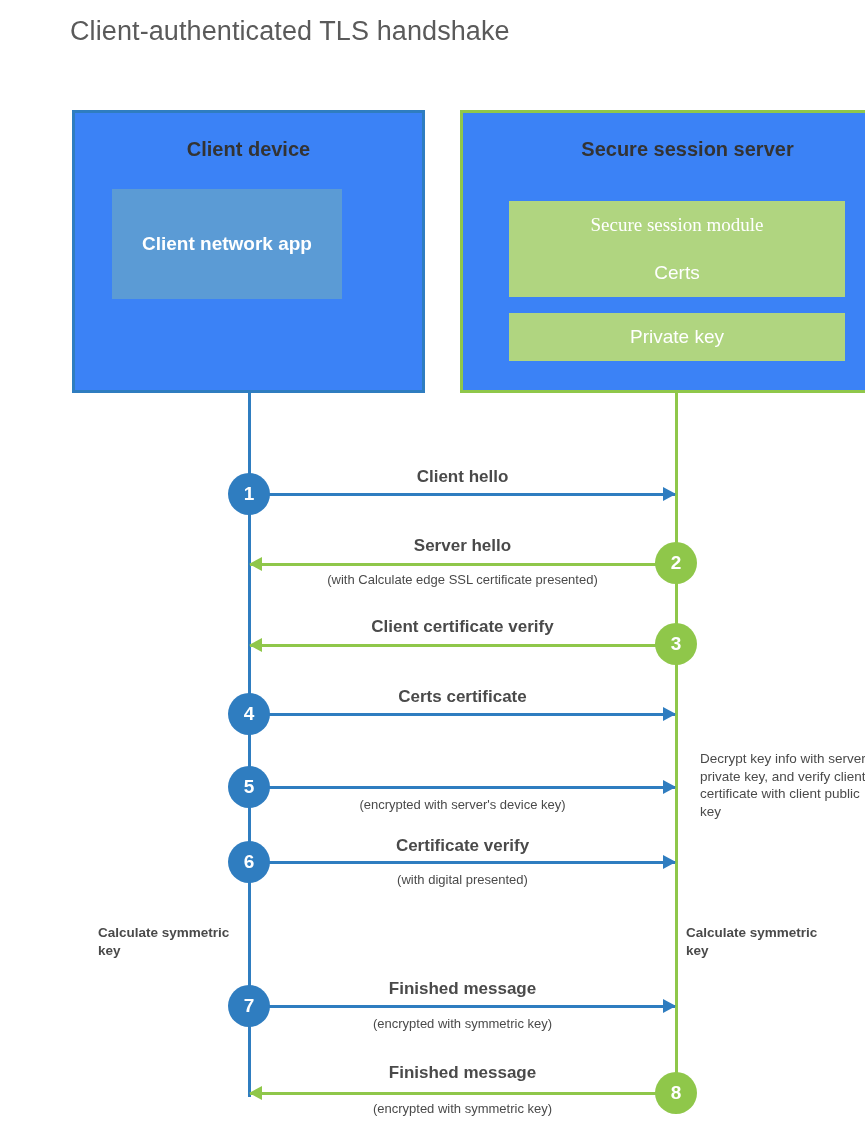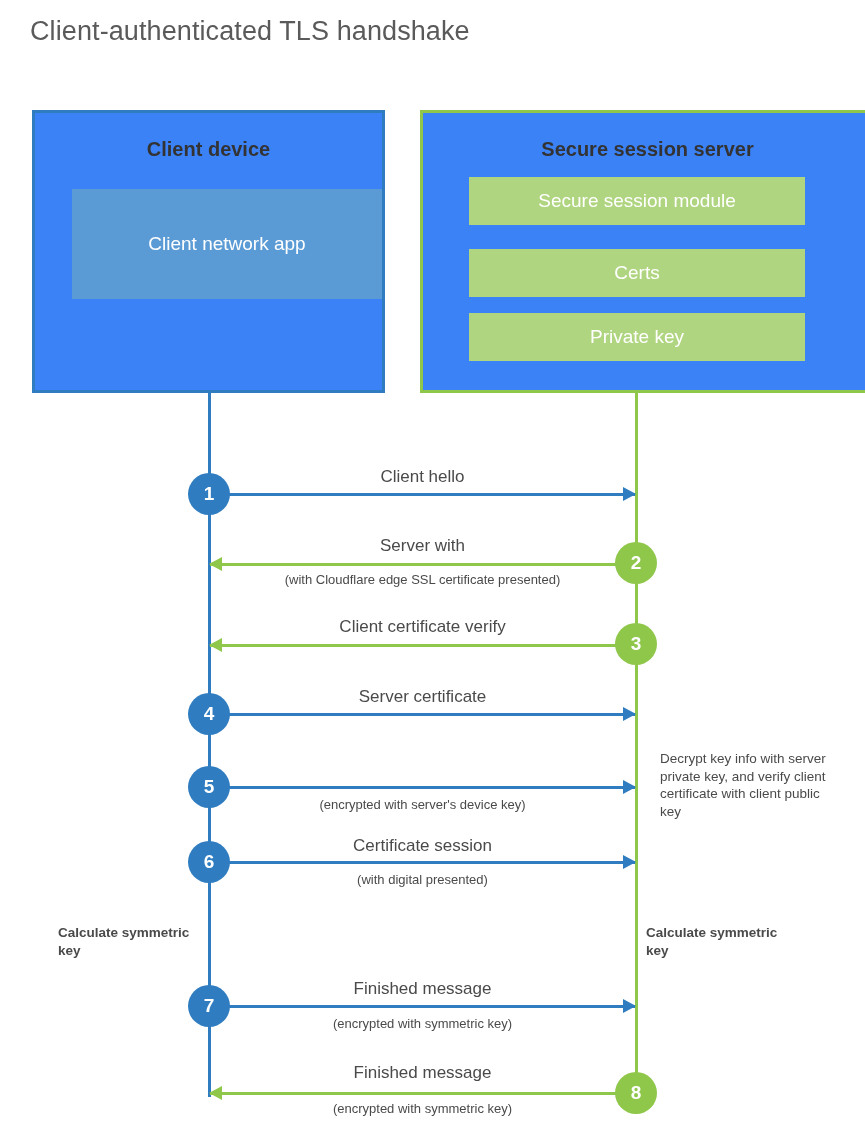--- a/index.html
+++ b/index.html
@@ -2,52 +2,52 @@
 <html><head>
 <meta charset="utf-8">
 <style>
   html,body{margin:0;padding:0;background:#ffffff;}
   body{
     width:865px;height:1146px;position:relative;overflow:hidden;
     font-family:"Liberation Sans", sans-serif;
     color:#4a4a4a;
     -webkit-font-smoothing:antialiased;
   }
-  .page{position:absolute;inset:0;}
+  .page{position:absolute;inset:0;margin-left:40px;}
 
   
   .title{
     position:absolute;left:30px;top:16px;
     font-size:27px;font-weight:400;color:#5a5a5a;letter-spacing:0.1px;
     white-space:nowrap;
   }
 
   
   .party-box{position:absolute;background:#3b82f6;box-sizing:border-box;}
   .party-box.client{left:32px;top:110px;width:353px;height:283px;border:3px solid #2f7dc0;}
   .party-box.server{left:420px;top:110px;width:455px;height:283px;border:3px solid #8fc74a;}
   .party-title{
     position:absolute;left:0;right:0;top:25px;text-align:center;
     font-size:20px;font-weight:bold;color:#333333;
   }
 
   .app-block{
-    position:absolute;left:37px;top:76px;width:310px;height:110px;
+    position:absolute;left:37px;top:76px;width:230px;height:110px;
     background:#5b9bd5;color:#ffffff;
     display:flex;align-items:center;justify-content:center;text-align:center;
-    font-size:19px;line-height:26px;font-weight:400;
+    font-size:19px;line-height:26px;font-weight:700;
   }
 
   .srv-block{
     position:absolute;left:46px;width:336px;height:48px;
     background:#b0d580;color:#ffffff;
     display:flex;align-items:center;justify-content:center;
     font-size:19px;font-weight:400;
   }
-  .srv-block.b1{top:64px;}
+  .srv-block.b1{top:88px;font-family:Liberation Serif, serif;}
   .srv-block.b2{top:136px;}
   .srv-block.b3{top:200px;}
 
   
   .lifeline{position:absolute;width:3px;}
   .lifeline.client{left:208px;top:393px;height:704px;background:#2f7dc0;}
   .lifeline.server{left:635px;top:393px;height:700px;background:#8fc74a;}
 
   
   .arrow{position:absolute;height:3px;}
@@ -62,21 +62,21 @@
     position:absolute;width:42px;height:42px;border-radius:50%;
     display:flex;align-items:center;justify-content:center;
     color:#ffffff;font-size:19px;font-weight:bold;
   }
   .step-dot.blue{background:#2f7dc0;}
   .step-dot.green{background:#8fc74a;}
 
   
   .msg-label{
     position:absolute;text-align:center;white-space:nowrap;
-    font-size:17px;color:#4a4a4a;
+    font-size:17px;color:#4a4a4a;font-weight:bold;
   }
   .msg-sub{
     position:absolute;text-align:center;white-space:nowrap;
     font-size:13px;color:#4a4a4a;
   }
   .side-note{
     position:absolute;font-size:13.5px;line-height:17.5px;color:#4a4a4a;
   }
   .side-note.center{text-align:left;font-weight:bold;}
 </style>
@@ -104,46 +104,46 @@
 
   <div class="arrow blue" style="left:210px;top:493px;width:425px;">
       <span class="head"></span>
     </div>
   <div class="msg-label" style="left:210px;top:467px;width:425px;">Client hello</div>
   <div class="step-dot blue" style="left:188px;top:473px;">1</div>
 
   <div class="arrow green" style="left:210px;top:563px;width:425px;">
       <span class="head"></span>
     </div>
-  <div class="msg-label" style="left:210px;top:536px;width:425px;">Server with</div>
-  <div class="msg-sub" style="left:210px;top:572px;width:425px;">(with Cloudflare edge SSL certificate presented)</div>
+  <div class="msg-label" style="left:210px;top:536px;width:425px;">Server hello</div>
+  <div class="msg-sub" style="left:210px;top:572px;width:425px;">(with Calculate edge SSL certificate presented)</div>
   <div class="step-dot green" style="left:615px;top:542px;">2</div>
 
   <div class="arrow green" style="left:210px;top:644px;width:425px;">
       <span class="head"></span>
     </div>
   <div class="msg-label" style="left:210px;top:617px;width:425px;">Client certificate verify</div>
   <div class="step-dot green" style="left:615px;top:623px;">3</div>
 
   <div class="arrow blue" style="left:210px;top:713px;width:425px;">
       <span class="head"></span>
     </div>
-  <div class="msg-label" style="left:210px;top:687px;width:425px;">Server certificate</div>
+  <div class="msg-label" style="left:210px;top:687px;width:425px;">Certs certificate</div>
   <div class="step-dot blue" style="left:188px;top:693px;">4</div>
 
   <div class="arrow blue" style="left:210px;top:786px;width:425px;">
       <span class="head"></span>
     </div>
   <div class="msg-sub" style="left:210px;top:797px;width:425px;">(encrypted with server's device key)</div>
   <div class="step-dot blue" style="left:188px;top:766px;">5</div>
 
   <div class="arrow blue" style="left:210px;top:861px;width:425px;">
       <span class="head"></span>
     </div>
-  <div class="msg-label" style="left:210px;top:836px;width:425px;">Certificate session</div>
+  <div class="msg-label" style="left:210px;top:836px;width:425px;">Certificate verify</div>
   <div class="msg-sub" style="left:210px;top:872px;width:425px;">(with digital presented)</div>
   <div class="step-dot blue" style="left:188px;top:841px;">6</div>
 
   <div class="side-note" style="left:660px;top:750px;width:180px;">Decrypt key info with server private key, and verify client certificate with client public key</div>
 
   <div class="side-note center" style="left:58px;top:924px;width:142px;">Calculate symmetric key</div>
   <div class="side-note center" style="left:646px;top:924px;width:142px;">Calculate symmetric key</div>
 
   <div class="arrow blue" style="left:210px;top:1005px;width:425px;">
       <span class="head"></span>

